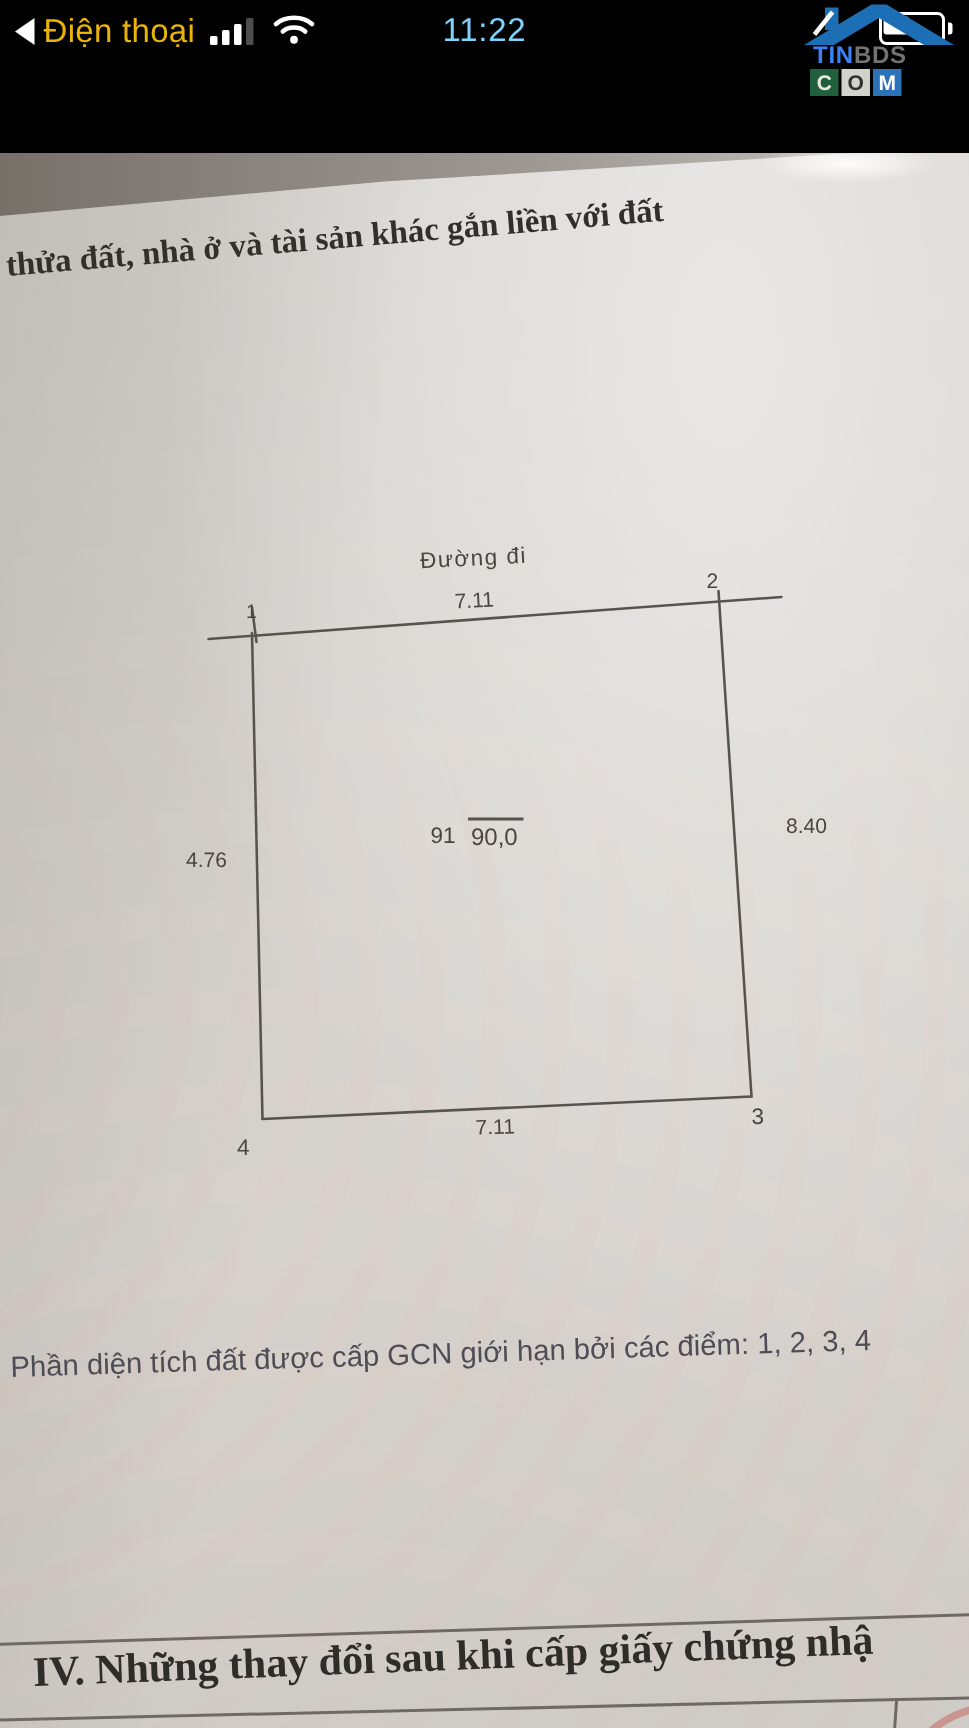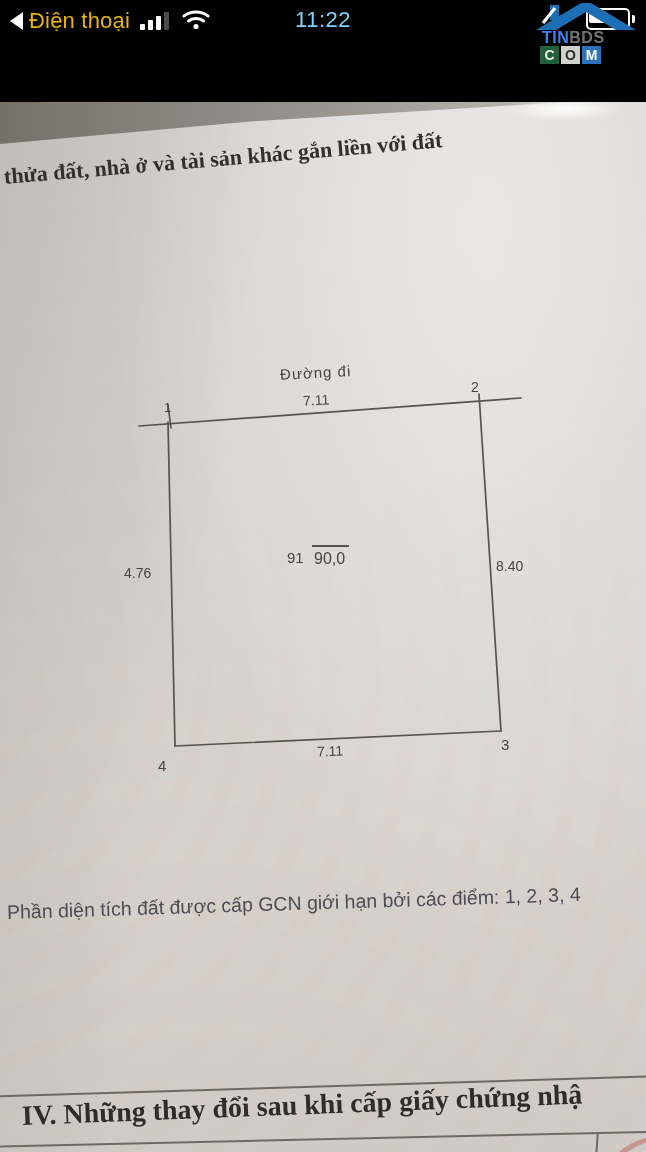--- a/index.html
+++ b/index.html
@@ -57,21 +57,21 @@
   
   .diagram-svg { position:absolute; left:0; top:0; z-index:3; }
   .dlabel { position:absolute; color:#4a463f; font-size:14px; z-index:4; white-space:nowrap; }
   .lbl-road   { left:280px; top:262px; font-size:15px; letter-spacing:1px; transform:rotate(-3deg); }
   .lbl-topdim { left:303px; top:290px; transform:rotate(-3deg); }
   .lbl-c1 { left:164px; top:298px; font-size:13px; }
   .lbl-c2 { left:471px; top:277px; font-size:14px; }
   .lbl-c3 { left:501px; top:634px; font-size:15px; }
   .lbl-c4 { left:158px; top:655px; font-size:15px; }
   .lbl-leftdim  { left:124px; top:463px; }
-  .lbl-rightdim { left:496px; top:440px;margin-top:16px; }
+  .lbl-rightdim { left:524px; top:440px; }
   .lbl-plot { left:272px; top:447px; font-size:15px;margin-left:15px; }
   .lbl-area { left:312px; top:443px; font-size:16px; border-top:2px solid #57534d; padding:3px 4px 0 2px; }
   .lbl-botdim { left:317px; top:641px; transform:rotate(-2deg); }
   
   .note { position:absolute; left:7px; top:799px; width:720px; white-space:nowrap;
       font-size:19.5px; color:#4e4d55; transform:rotate(-1.8deg); transform-origin:left center; z-index:4; }
   
   .rule { position:absolute; left:-10px; width:690px; height:2px; background:#6e6a63; z-index:4; }
   .rule-top { top:983px; transform:rotate(-1.75deg); }
   .rule-bottom { top:1036px; transform:rotate(-1.3deg); }

